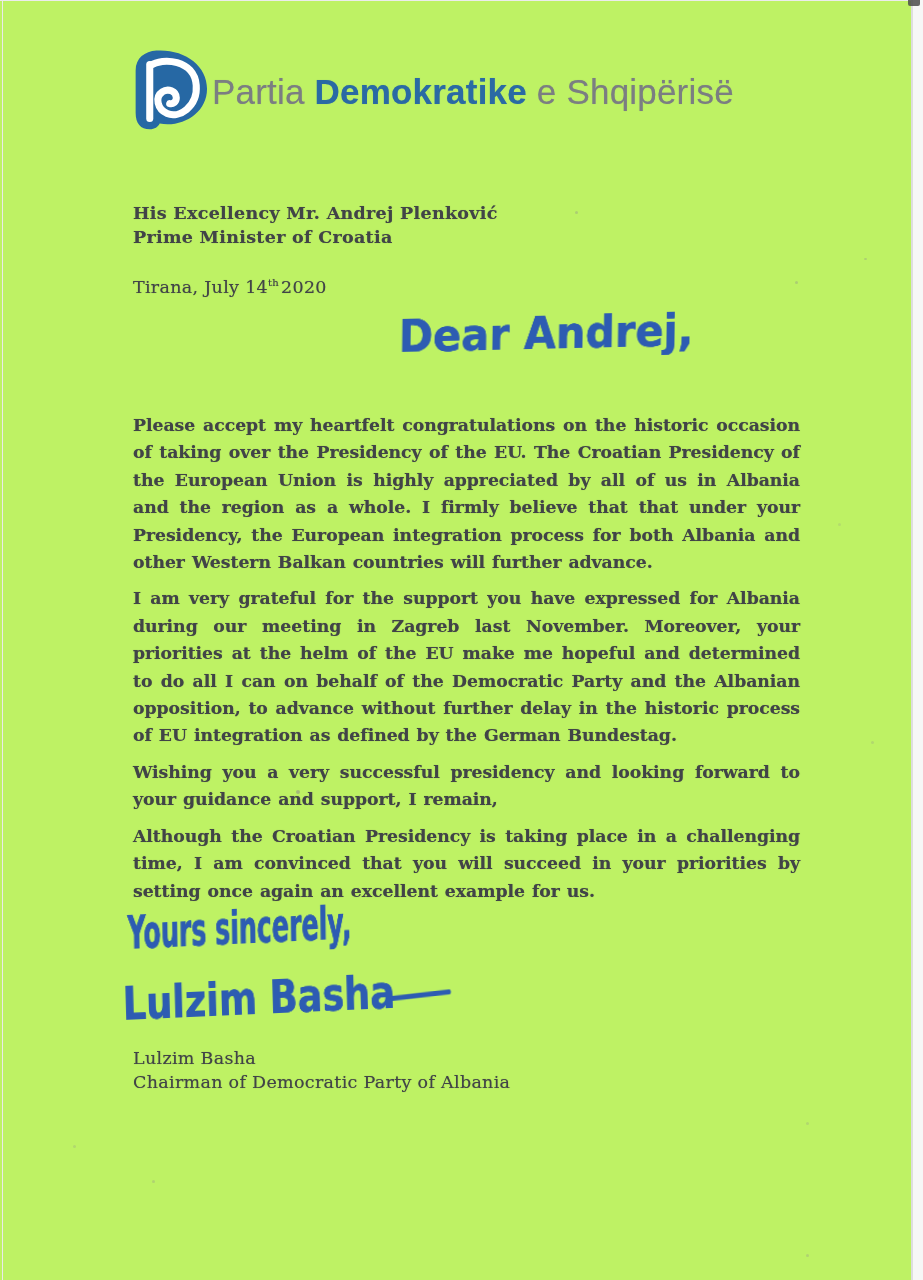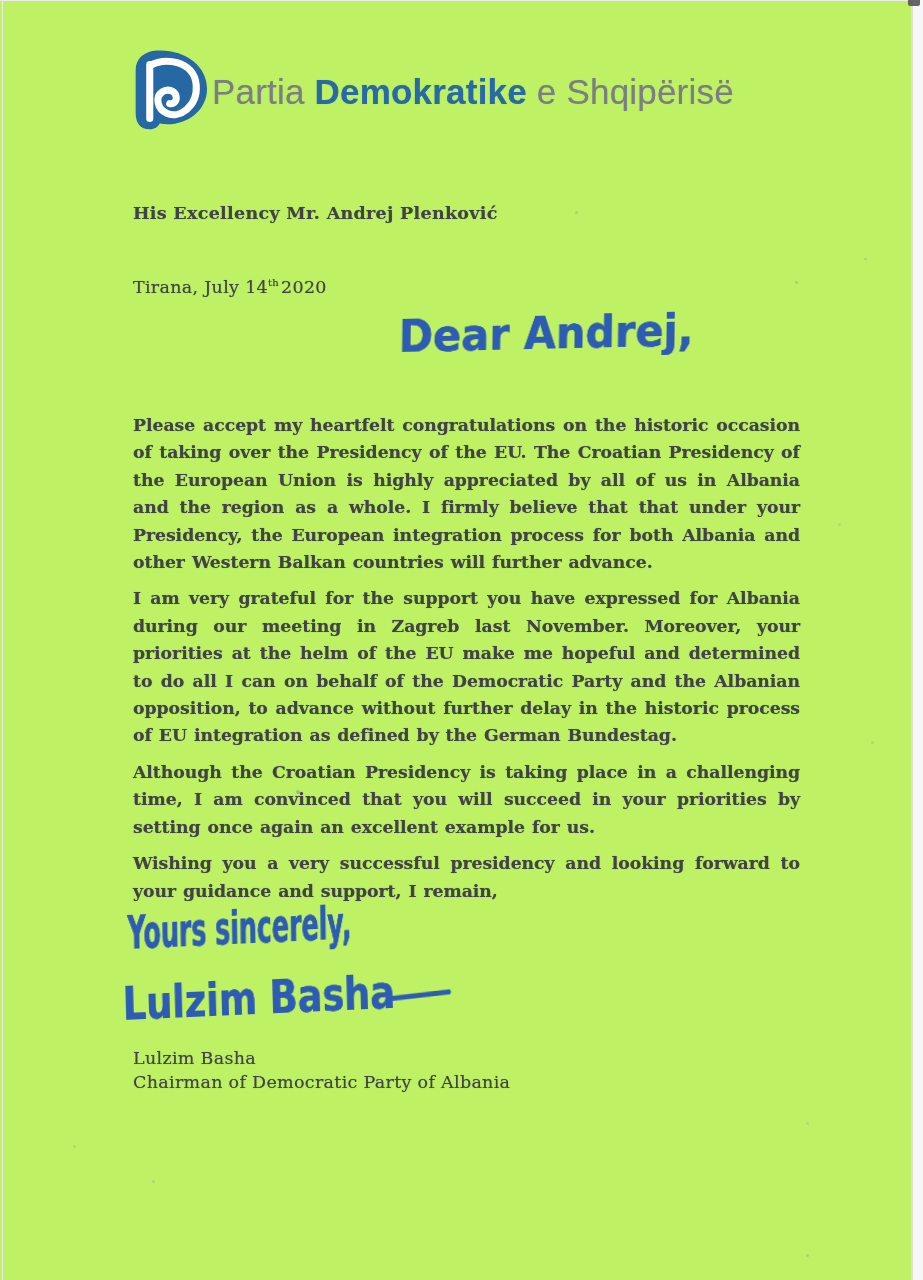--- a/index.html
+++ b/index.html
@@ -81,33 +81,34 @@
     </svg>
     <div class="brand">
       <span class="w1">Partia</span>
       <span class="w2">Demokratike</span>
       <span class="w3">e Shqipërisë</span>
     </div>
   </div>
 
   <div class="addressee typed">
     <div>His Excellency Mr. Andrej Plenković</div>
+    <div>Prime Minister of Croatia</div>
   </div>
 
   <div class="dateline typed">
     <span>Tirana, July 14</span><sup>th</sup><span class="year">2020</span>
   </div>
 
   <div class="hand hand-salutation">Dear Andrej,</div>
 
   <div class="paras typed">
     <p>Please accept my heartfelt congratulations on the historic occasion of taking over the Presidency of the EU. The Croatian Presidency of the European Union is highly appreciated by all of us in Albania and the region as a whole. I firmly believe that that under your Presidency, the European integration process for both Albania and other Western Balkan countries will further advance.</p>
     <p>I am very grateful for the support you have expressed for Albania during our meeting in Zagreb last November. Moreover, your priorities at the helm of the EU make me hopeful and determined to do all I can on behalf of the Democratic Party and the Albanian opposition, to advance without further delay in the historic process of EU integration as defined by the German Bundestag.</p>
+    <p>Wishing you a very successful presidency and looking forward to your guidance and support, I remain,</p>
     <p>Although the Croatian Presidency is taking place in a challenging time, I am convinced that you will succeed in your priorities by setting once again an excellent example for us.</p>
-    <p>Wishing you a very successful presidency and looking forward to your guidance and support, I remain,</p>
   </div>
 
   <div class="hand hand-closing">Yours sincerely,</div>
   <div class="hand hand-signature">
     <span>Lulzim Basha</span><span class="flourish"></span>
   </div>
 
   <div class="signer typed">
     <div>Lulzim Basha</div>
     <div>Chairman of Democratic Party of Albania</div>

